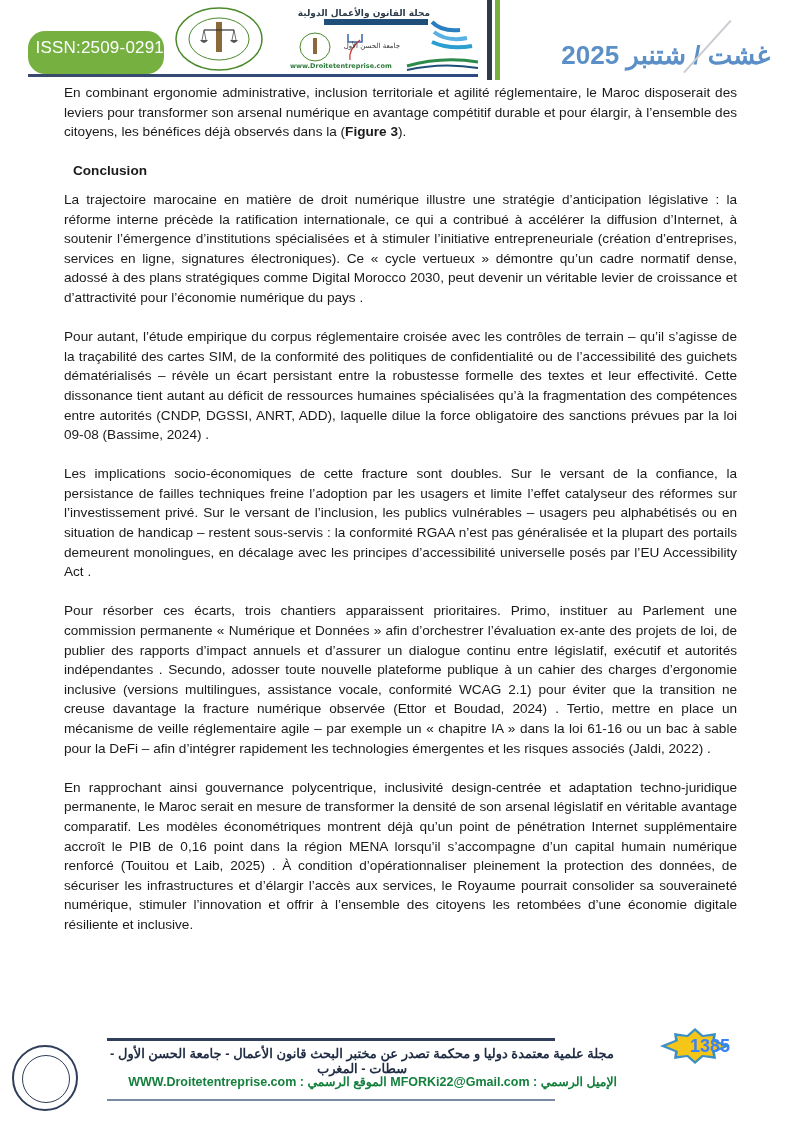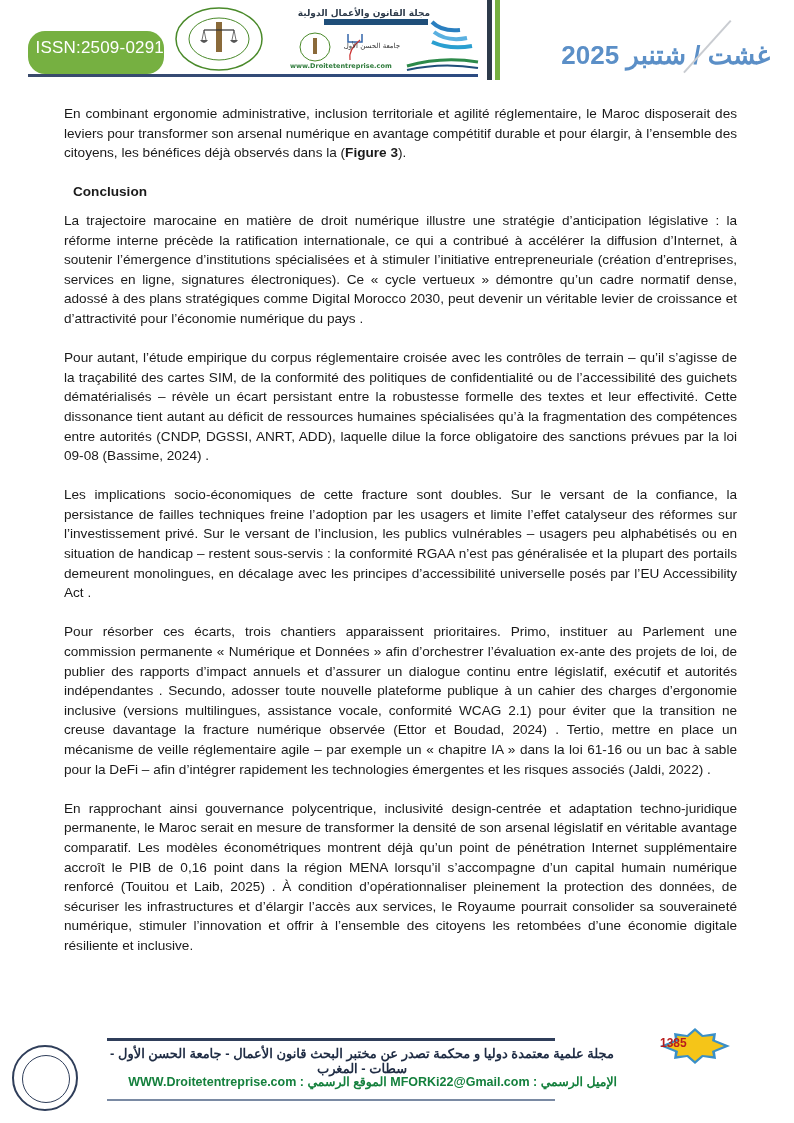--- a/index.html
+++ b/index.html
@@ -12,34 +12,34 @@
   .journal-logo { position: absolute; left: 282px; top: 2px; width: 200px; height: 72px; }
   .header-line { position: absolute; left: 28px; top: 74px; width: 450px; height: 3px; background: linear-gradient(90deg, #3a4a6b, #2c4b82); }
   .vbar1 { position: absolute; left: 487px; top: 0; width: 5px; height: 80px; background: #2d3a4a; }
   .vbar2 { position: absolute; left: 495px; top: 0; width: 5px; height: 80px; background: #76b041; }
   .issue-line1 { position: absolute; left: 515px; top: 4px; width: 250px; height: 30px; direction: rtl; text-align: right; font-size: 20px; font-weight: bold; color: #76b041; }
   .issue-num { color: #6a2c91; }
   .issue-line2 { position: absolute; left: 510px; top: 40px; width: 260px; height: 36px; direction: rtl; text-align: right; font-size: 26px; font-weight: bold; color: #5b8fc7; }
   .diag { position: absolute; left: 730px; top: 20px; width: 2px; height: 70px; background: #c9ccd1; transform: rotate(42deg); transform-origin: top left; }
 
   
-  .content { position: absolute; left: 64px; top: 104px; width: 673px; font-family: "Liberation Sans", sans-serif; font-size: 13.6px; line-height: 19.6px; text-align: justify; }
+  .content { position: absolute; left: 64px; top: 83px; width: 673px; font-family: "Liberation Sans", sans-serif; font-size: 13.6px; line-height: 19.6px; text-align: justify; }
   .content p { margin: 0 0 19.6px 0; }
   .content h3 { margin: 9px; font-size: 13.6px; line-height: 19.6px; font-weight: bold; }
   .content b { font-weight: bold; }
 
   
   .footer-seal { position: absolute; left: 12px; top: 1045px; width: 62px; height: 62px; border: 2px solid #2f3e5a; border-radius: 50%; background: #fff; }
   .footer-seal-inner { position: absolute; left: 8px; top: 8px; width: 46px; height: 46px; border: 1px solid #2f3e5a; border-radius: 50%; }
   .footer-line-top { position: absolute; left: 107px; top: 1038px; width: 448px; height: 3px; background: #2f3e5a; }
   .footer-line-bot { position: absolute; left: 107px; top: 1099px; width: 448px; height: 2px; background: #7a8aa3; }
   .footer-l1 { position: absolute; left: 107px; top: 1046px; width: 510px; direction: rtl; text-align: center; font-size: 13px; font-weight: bold; color: #1f2c44; }
   .footer-l2 { position: absolute; left: 107px; top: 1074px; width: 510px; direction: rtl; text-align: right; font-size: 12.5px; font-weight: bold; color: #15803d; }
   .page-star { position: absolute; left: 660px; top: 1028px; width: 70px; height: 36px; }
-  .page-num { position: absolute; left: 660px; top: 1036px; width: 70px; text-align: left; font-size: 12px; font-weight: bold; color: #b91c1c; }
+  .page-num { position: absolute; left: 660px; top: 1036px; width: 70px; text-align: right; font-size: 18px; font-weight: bold; color: #3b82f6; }
 </style>
 </head>
 <body>
 
 <div class="header">
   <div class="issn">ISSN:2509-0291</div>
 
   <svg class="lab-seal" viewBox="0 0 90 66">
     <ellipse cx="45" cy="33" rx="43" ry="31" fill="#fff" stroke="#4a8a2a" stroke-width="1.5"></ellipse>
     <ellipse cx="45" cy="33" rx="30" ry="21" fill="none" stroke="#4a8a2a" stroke-width="1"></ellipse>

